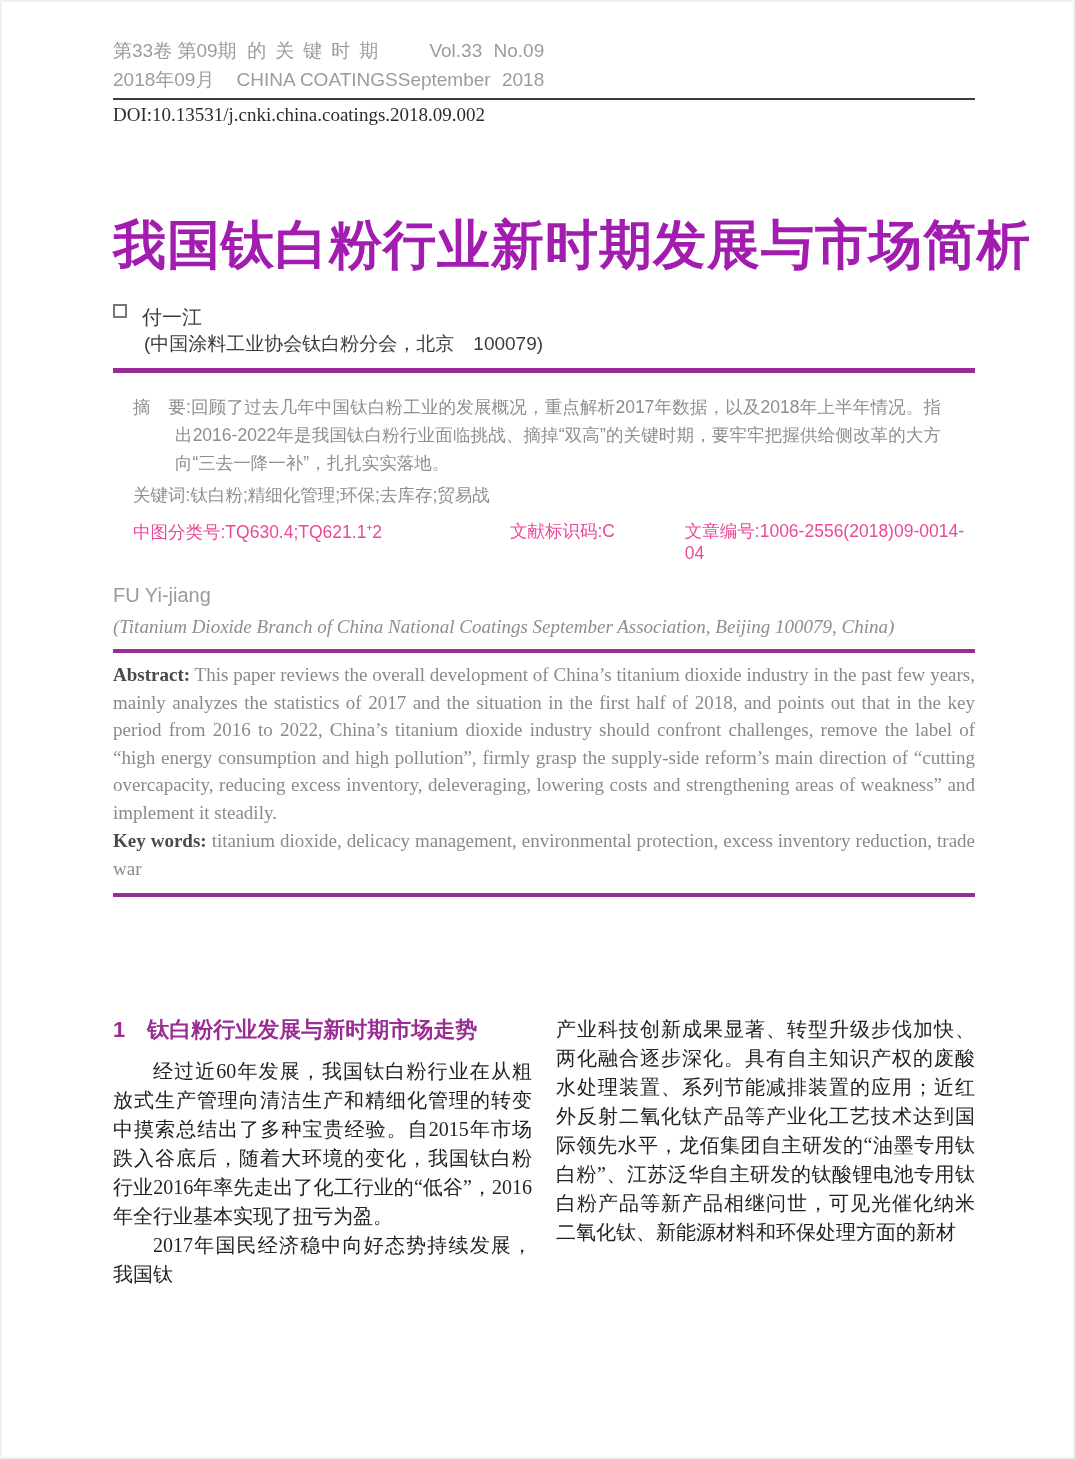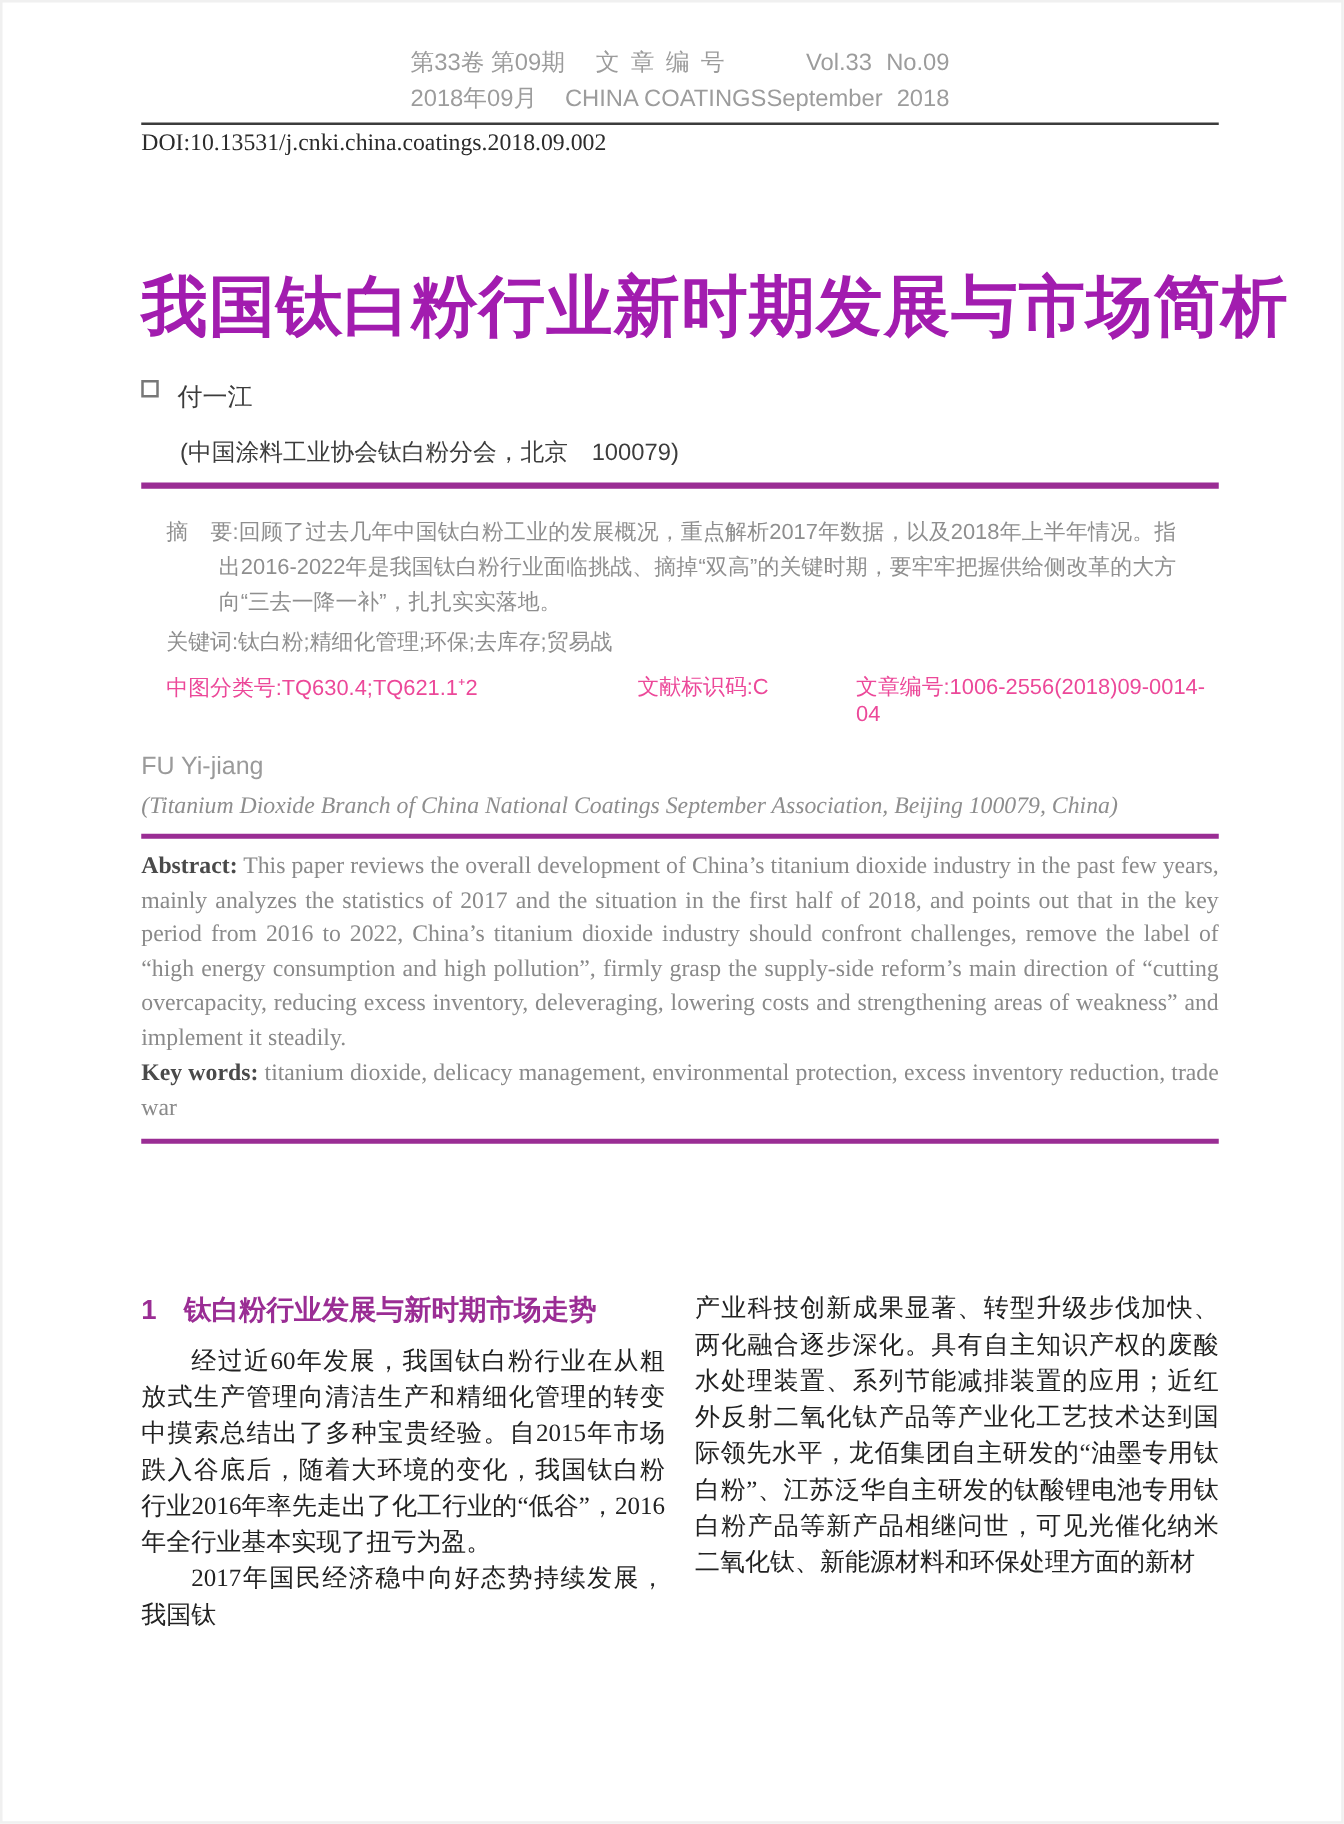--- a/index.html
+++ b/index.html
@@ -6,34 +6,34 @@
   html, body { background: #ffffff; }
   body {
     width: 1075px; height: 1459px;
     font-family: "Liberation Sans", sans-serif;
     position: relative; overflow: hidden;
     box-shadow: inset 0 0 0 2px #f0f0f0;
   }
   .page { padding: 36px 100px 0 113px; width: 100%; height: 100%; }
 
   
-  .masthead { display: flex; justify-content: center; align-items: flex-start;
+  .masthead { display: flex; justify-content: flex-start; align-items: flex-start;
     color: #9c9c9c; font-size: 19px; line-height: 29px; }
   .mh-center { text-align: center; }
   .mh-right { text-align: right; word-spacing: 6px; }
   .mh-journal-cn { letter-spacing: 9px; }
   .header-rule { margin-top: 4px; height: 2px; background: #3c3c3c; }
   .doi { margin-top: 4px; font-family: "Liberation Serif", serif; color: #2b2b2b; font-size: 19px; }
 
   
   .title-cn { margin-top: 84px; font-size: 53px; font-weight: bold; letter-spacing: 1px;
     color: #a21caf; white-space: nowrap; font-family: "Liberation Sans", sans-serif; }
   .author-row { margin-top: 22px; display: flex; font-size: 20px; color: #3c3c3c; }
   .sq { display: inline-block; width: 14px; height: 14px; border: 2px solid #777; margin-right: 15px; }
-  .affil-cn { margin-top: 18px; margin-left: 31px; font-size: 19px; color: #3c3c3c; }
+  .affil-cn { margin-top: 0; margin-left: 31px; font-size: 19px; color: #3c3c3c; }
   .rule-accent { margin-top: 11px; height: 5px; background: #9a2d94; }
   .rule-accent.thin { height: 4px; }
 
   
   .abs-cn { margin: 20px 34px 0 62px; text-indent: -42px; color: #8e8e8e;
     font-size: 17.5px; line-height: 28px; text-align: justify; }
   .kw-cn { margin: 4px 0 0 20px; color: #8e8e8e; font-size: 17.5px; line-height: 28px; }
   .clc-row { margin: 10px 0 0 20px; display: flex; color: #ec4899; font-size: 17.5px; }
   .clc-item1 { width: 355px; }
   .clc-item2 { width: 180px; margin-left: 32px; }
@@ -62,21 +62,21 @@
 <body>
 
 <div class="page">
 
   <header class="masthead">
     <div class="mh-left">
       <div>第33卷 第09期</div>
       <div>2018年09月</div>
     </div>
     <div class="mh-center">
-      <div class="mh-journal-cn">文章编号</div>
+      <div class="mh-journal-cn">的关键时期</div>
       <div>CHINA COATINGS</div>
     </div>
     <div class="mh-right">
       <div>Vol.33 No.09</div>
       <div>September 2018</div>
     </div>
   </header>
 
   <div class="header-rule"></div>
   <div class="doi">DOI:10.13531/j.cnki.china.coatings.2018.09.002</div>

